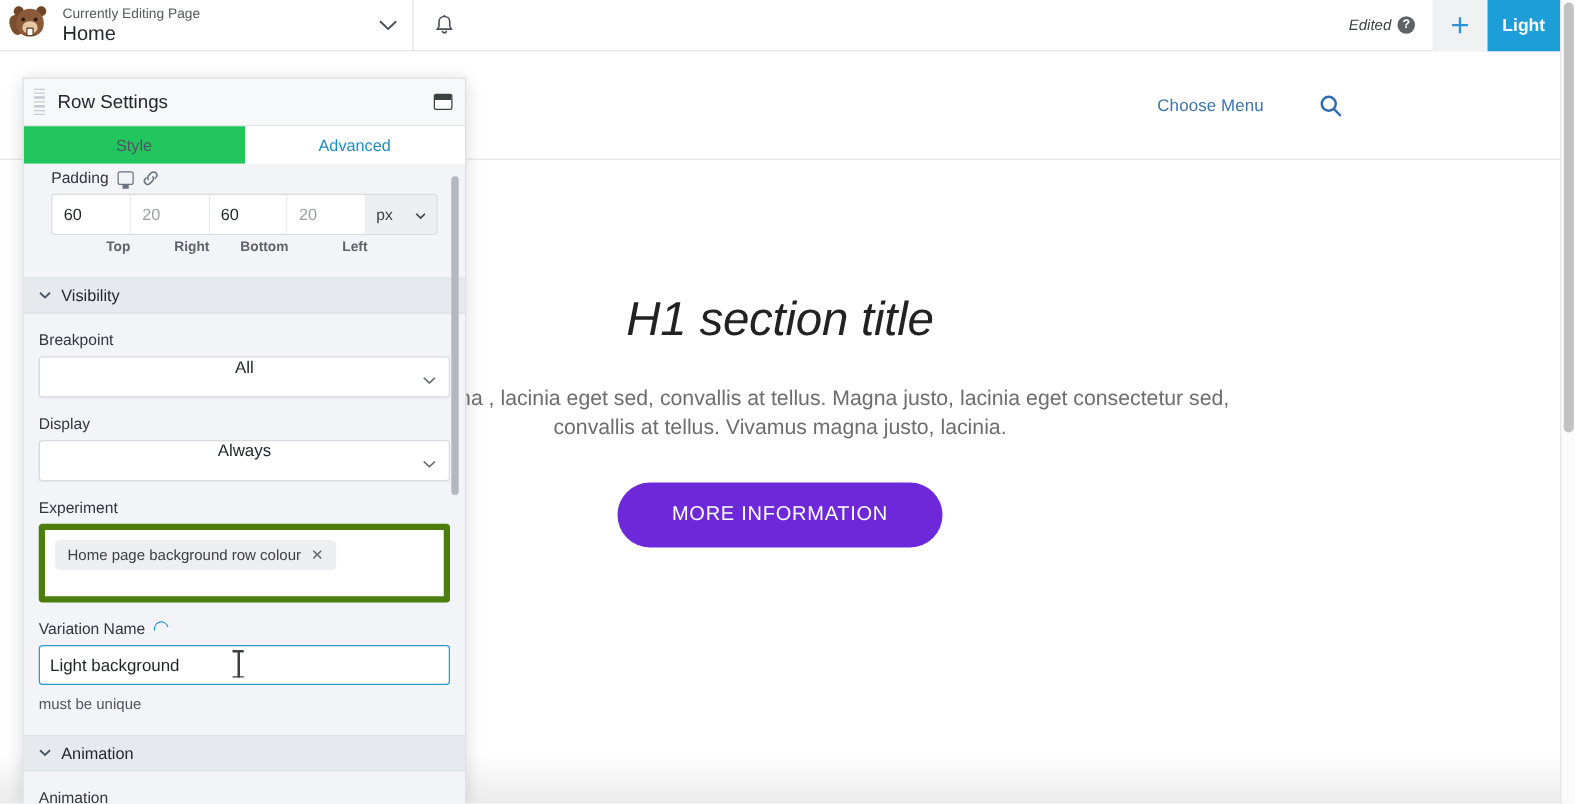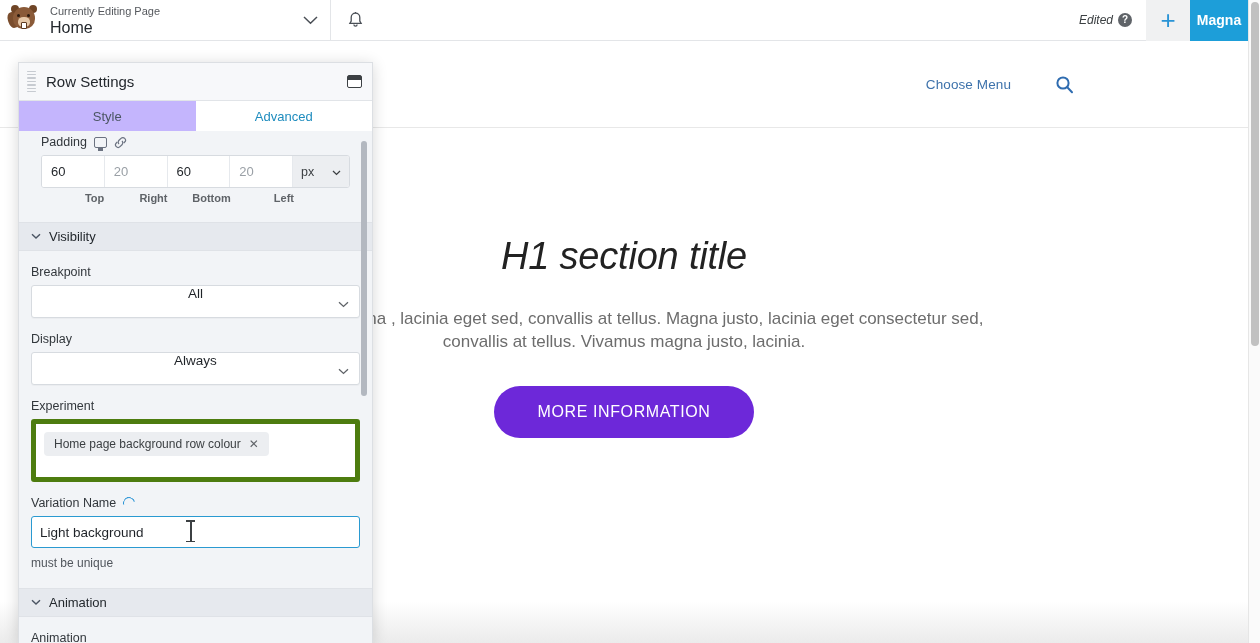--- a/index.html
+++ b/index.html
@@ -158,21 +158,21 @@
   }
   .dock-icon::before {
     content: ""; position: absolute; left: 0; top: 0; right: 0; height: 4px;
     background: #3c4043;
   }
 
   
   .tabs { display: flex; height: 30px; background: #ffffff; }
   .tab {
     flex: 1; display: flex; align-items: center; justify-content: center;
-    font-size: 13px; color: #4b5563; background: #c4b5fd;
+    font-size: 13px; color: #4b5563; background: #22c55e;
   }
   .tab.active { background: #ffffff; color: #1e8cbe; }
 
   
   .panel-body {
     position: relative; height: 513px; background: #f2f4f7; overflow: hidden;
   }
 
   .field-row { padding: 0 12px; }
   .pad-label {
@@ -304,21 +304,21 @@
         <path d="M6.9 13.6a1.6 1.6 0 003.2 0" fill="none" stroke="currentColor" stroke-width="1.3"></path>
       </svg>
     </div>
 
     <div class="ab-right">
       <div class="ab-edited">
         <span>Edited</span>
         <span class="q-badge">?</span>
       </div>
       <div class="ab-plus">+</div>
-      <div class="ab-done">Magna</div>
+      <div class="ab-done">Light</div>
     </div>
   </div>
 
   <div class="canvas">
     <div class="site-header">
       <div class="choose-menu">Choose Menu</div>
       <div class="search-icon">
         <svg width="19" height="19" viewBox="0 0 19 19">
           <circle cx="8" cy="8" r="5.6" fill="none" stroke="currentColor" stroke-width="2"></circle>
           <path d="M12.3 12.3L17 17.2" stroke="currentColor" stroke-width="2" stroke-linecap="round"></path>

